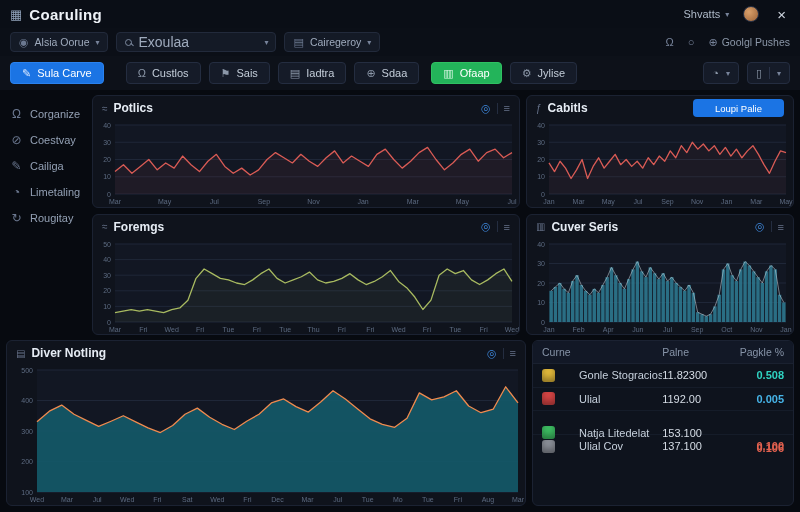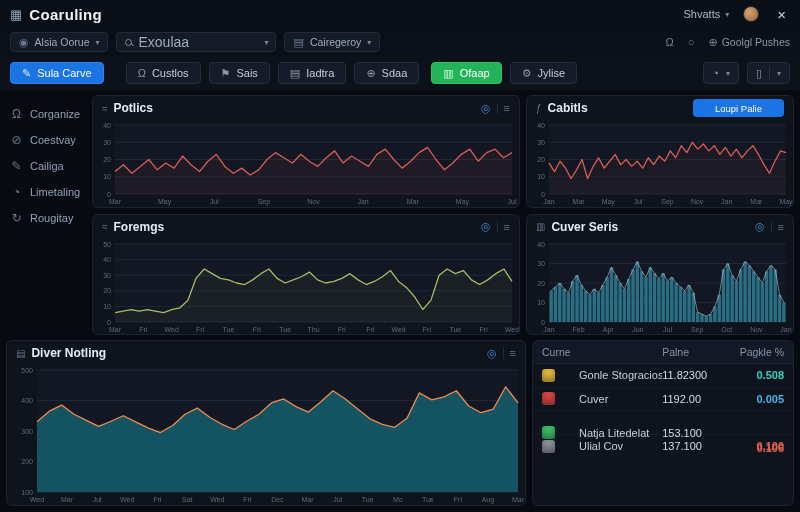--- a/index.html
+++ b/index.html
@@ -466,21 +466,21 @@
         <span class="cell-name">
             <span class="coin" style="background: rgb(226, 185, 59);"></span>
             <span>Gonle Stogracios</span>
           </span>
         <span class="cell-val">11.82300</span>
         <span class="cell-chg" style="color: rgb(47, 211, 194);">0.508</span>
       </div>
       <div class="trow">
         <span class="cell-name">
             <span class="coin" style="background: rgb(214, 69, 69);"></span>
-            <span>Cuver</span>
+            <span>Ulial</span>
           </span>
         <span class="cell-val">1192.00</span>
         <span class="cell-chg" style="color: rgb(70, 180, 232);">0.005</span>
       </div>
       <div class="trow">
         <span class="cell-name">
             <span class="coin" style="background: rgb(61, 189, 98);"></span>
             <span>Natja Litedelat</span>
           </span>
         <span class="cell-val">153.100</span>

